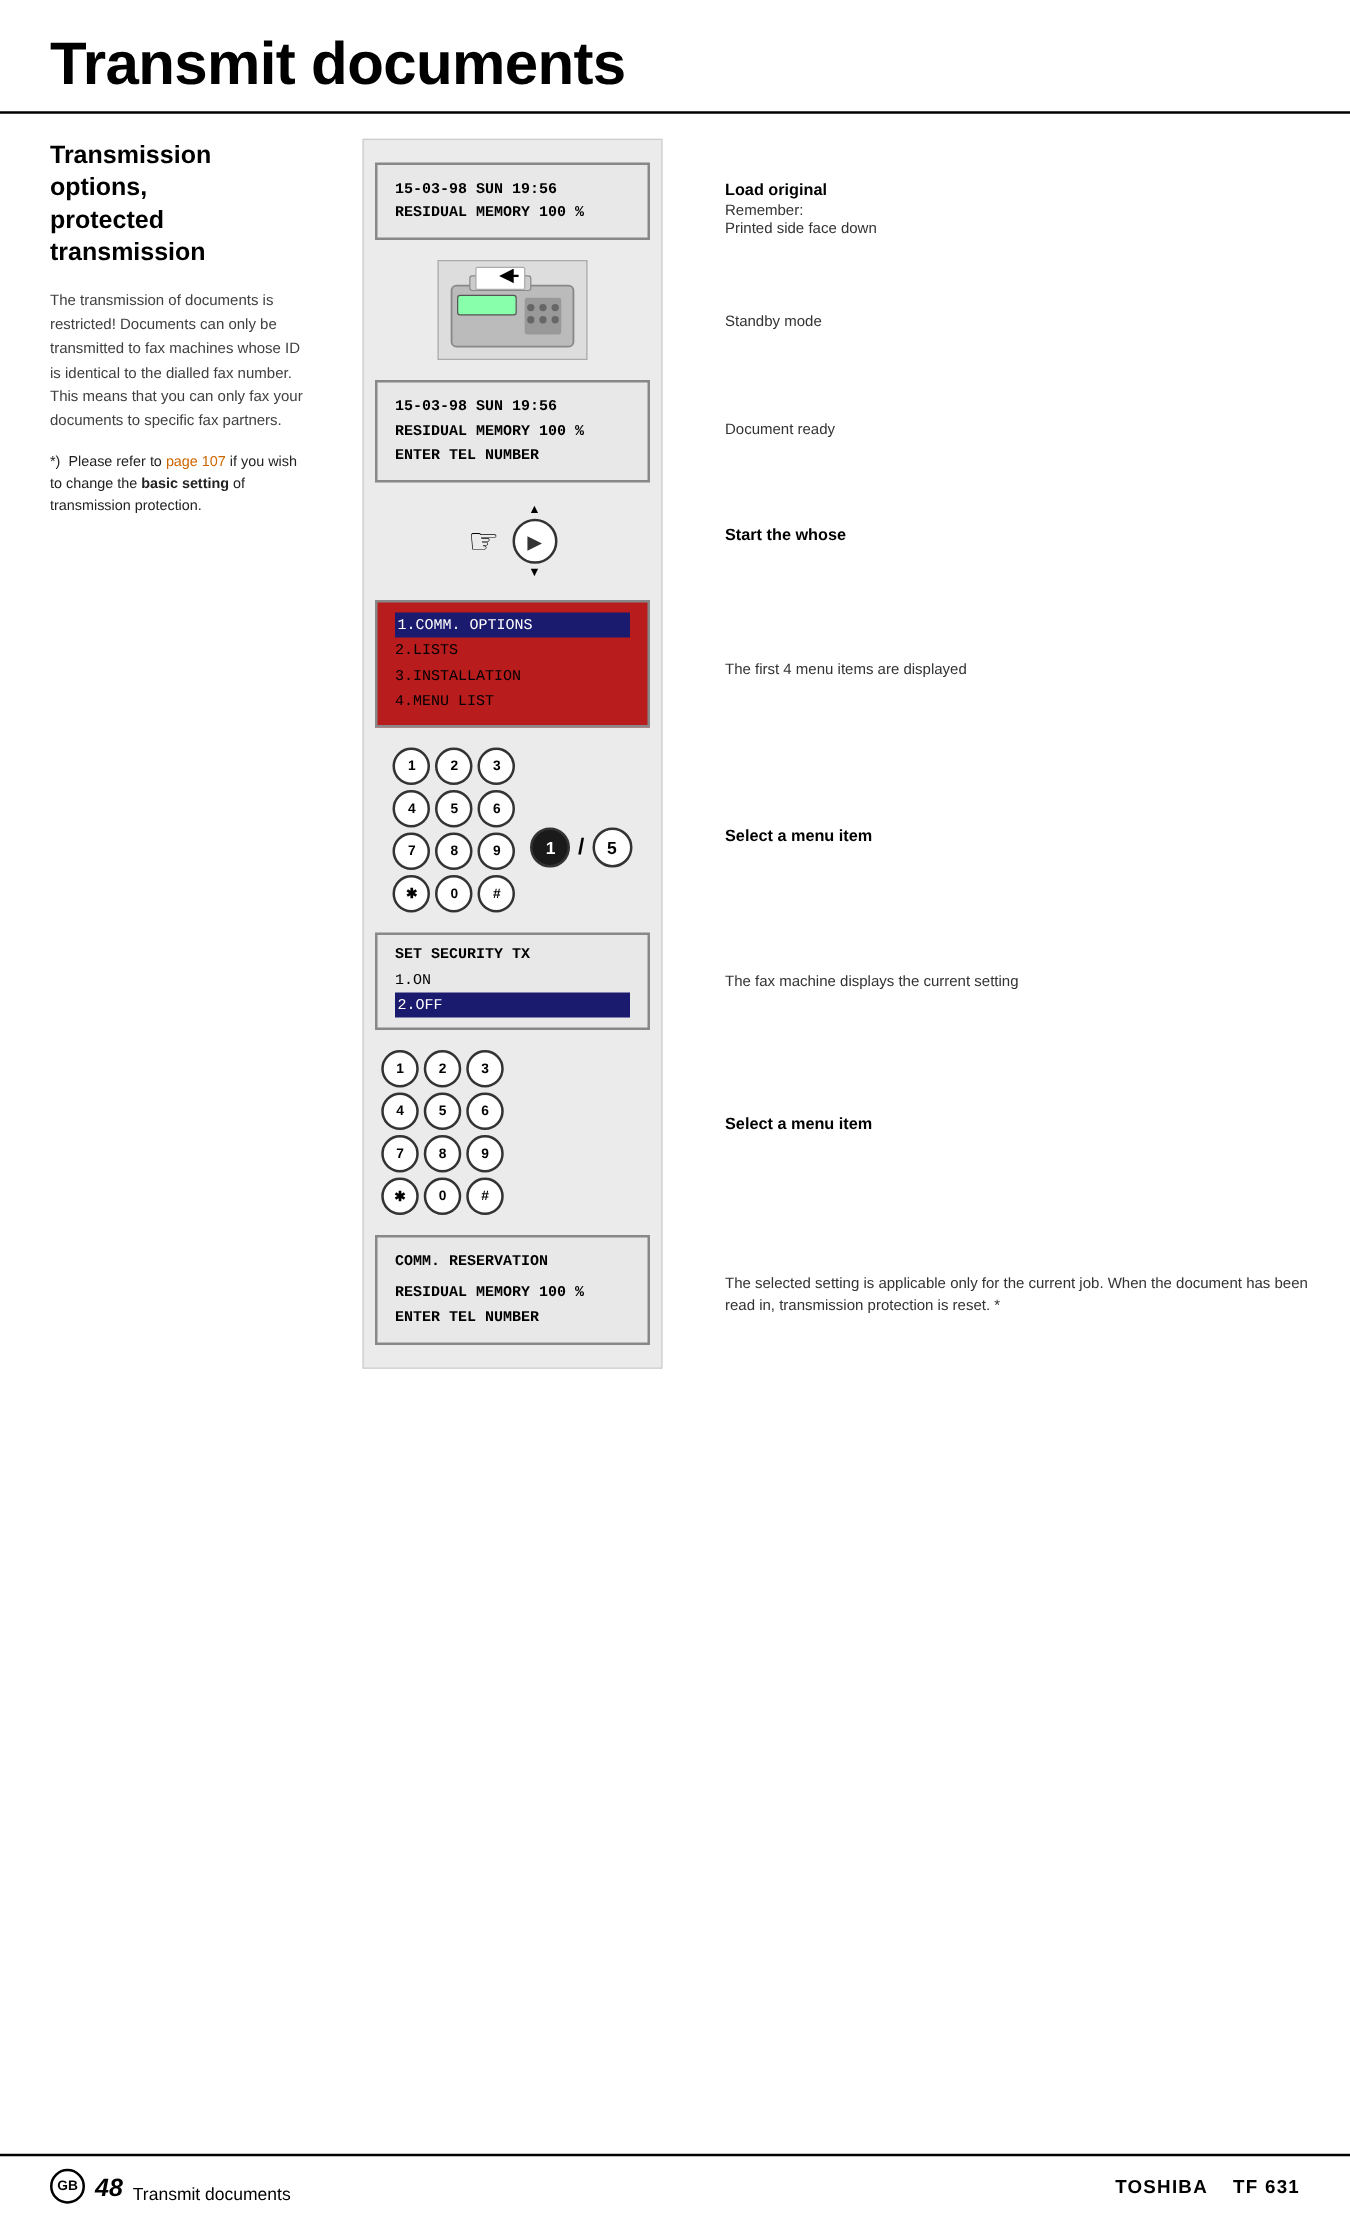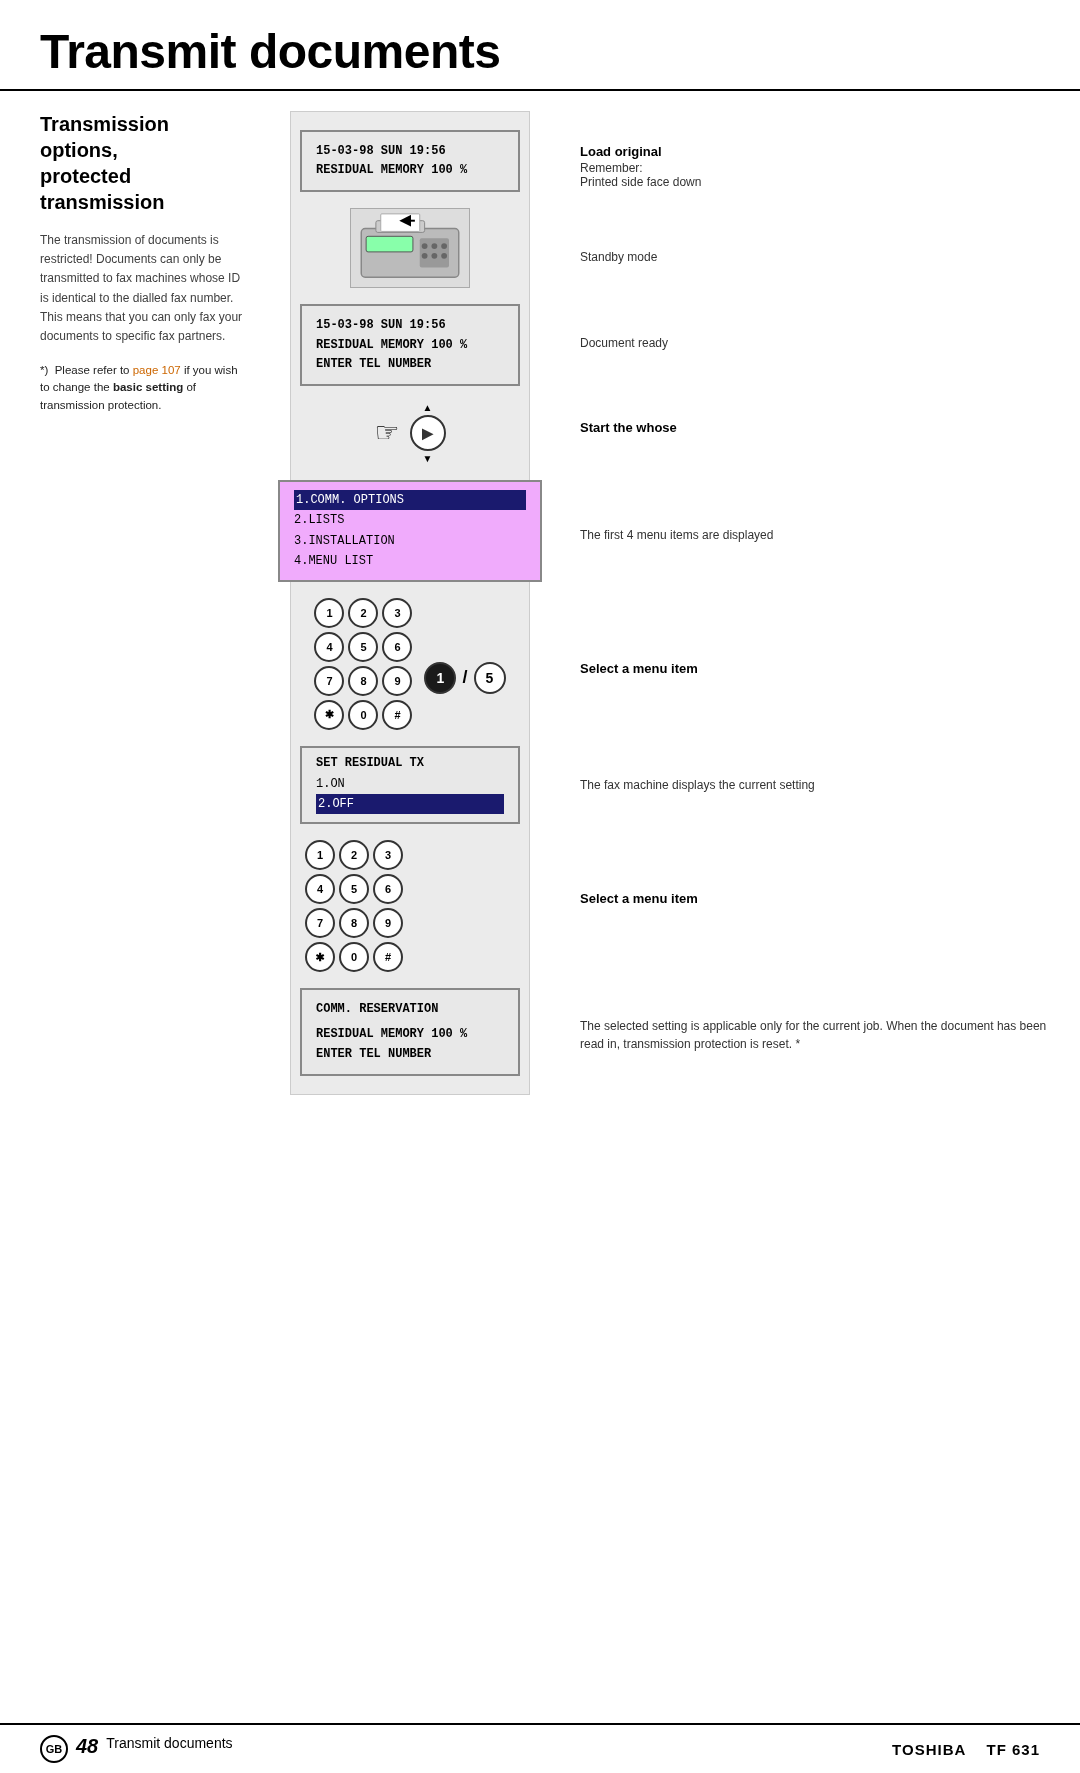--- a/index.html
+++ b/index.html
@@ -114,26 +114,26 @@
       overflow: hidden;
     }
 
     .fax-image svg {
       width: 100%;
       height: 100%;
     }
 
     
     .menu-box {
-      background: #f0abfc;
+      background: #b91c1c;
       border: 2px solid #888;
       padding: 8px 14px;
       font-size: 12px;
       font-family: 'Courier New', monospace;
-      width: 264px;
+      width: 220px;
     }
 
     .menu-box .menu-item {
       line-height: 1.7;
       font-size: 12px;
     }
 
     .menu-box .menu-item.selected {
       background: #1a1a6e;
       color: #fff;
@@ -249,21 +249,21 @@
       border-top: 2px solid #000;
       display: flex;
       align-items: center;
       justify-content: space-between;
       padding: 0 40px;
       font-size: 14px;
     }
 
     .footer-left {
       display: flex;
-      align-items: flex-start;
+      align-items: flex-end;
       gap: 8px;
     }
 
     .footer-badge {
       border: 2px solid #000;
       border-radius: 50%;
       width: 28px;
       height: 28px;
       display: flex;
       align-items: center;
@@ -426,21 +426,21 @@
               <div class="num-circle filled">1</div>
               <span class="slash-char">/</span>
               <div class="num-circle">5</div>
             </div>
           </div>
         </div>
       </div>
 
       <div class="step-block">
         <div class="security-box">
-          <div class="sec-title">SET RESIDUAL TX</div>
+          <div class="sec-title">SET SECURITY TX</div>
           <div class="sec-item">1.ON</div>
           <span class="sec-item selected">2.OFF</span>
         </div>
       </div>
 
       <div class="step-block">
         <div class="keypad">
           <div class="key">1</div>
           <div class="key">2</div>
           <div class="key">3</div>

